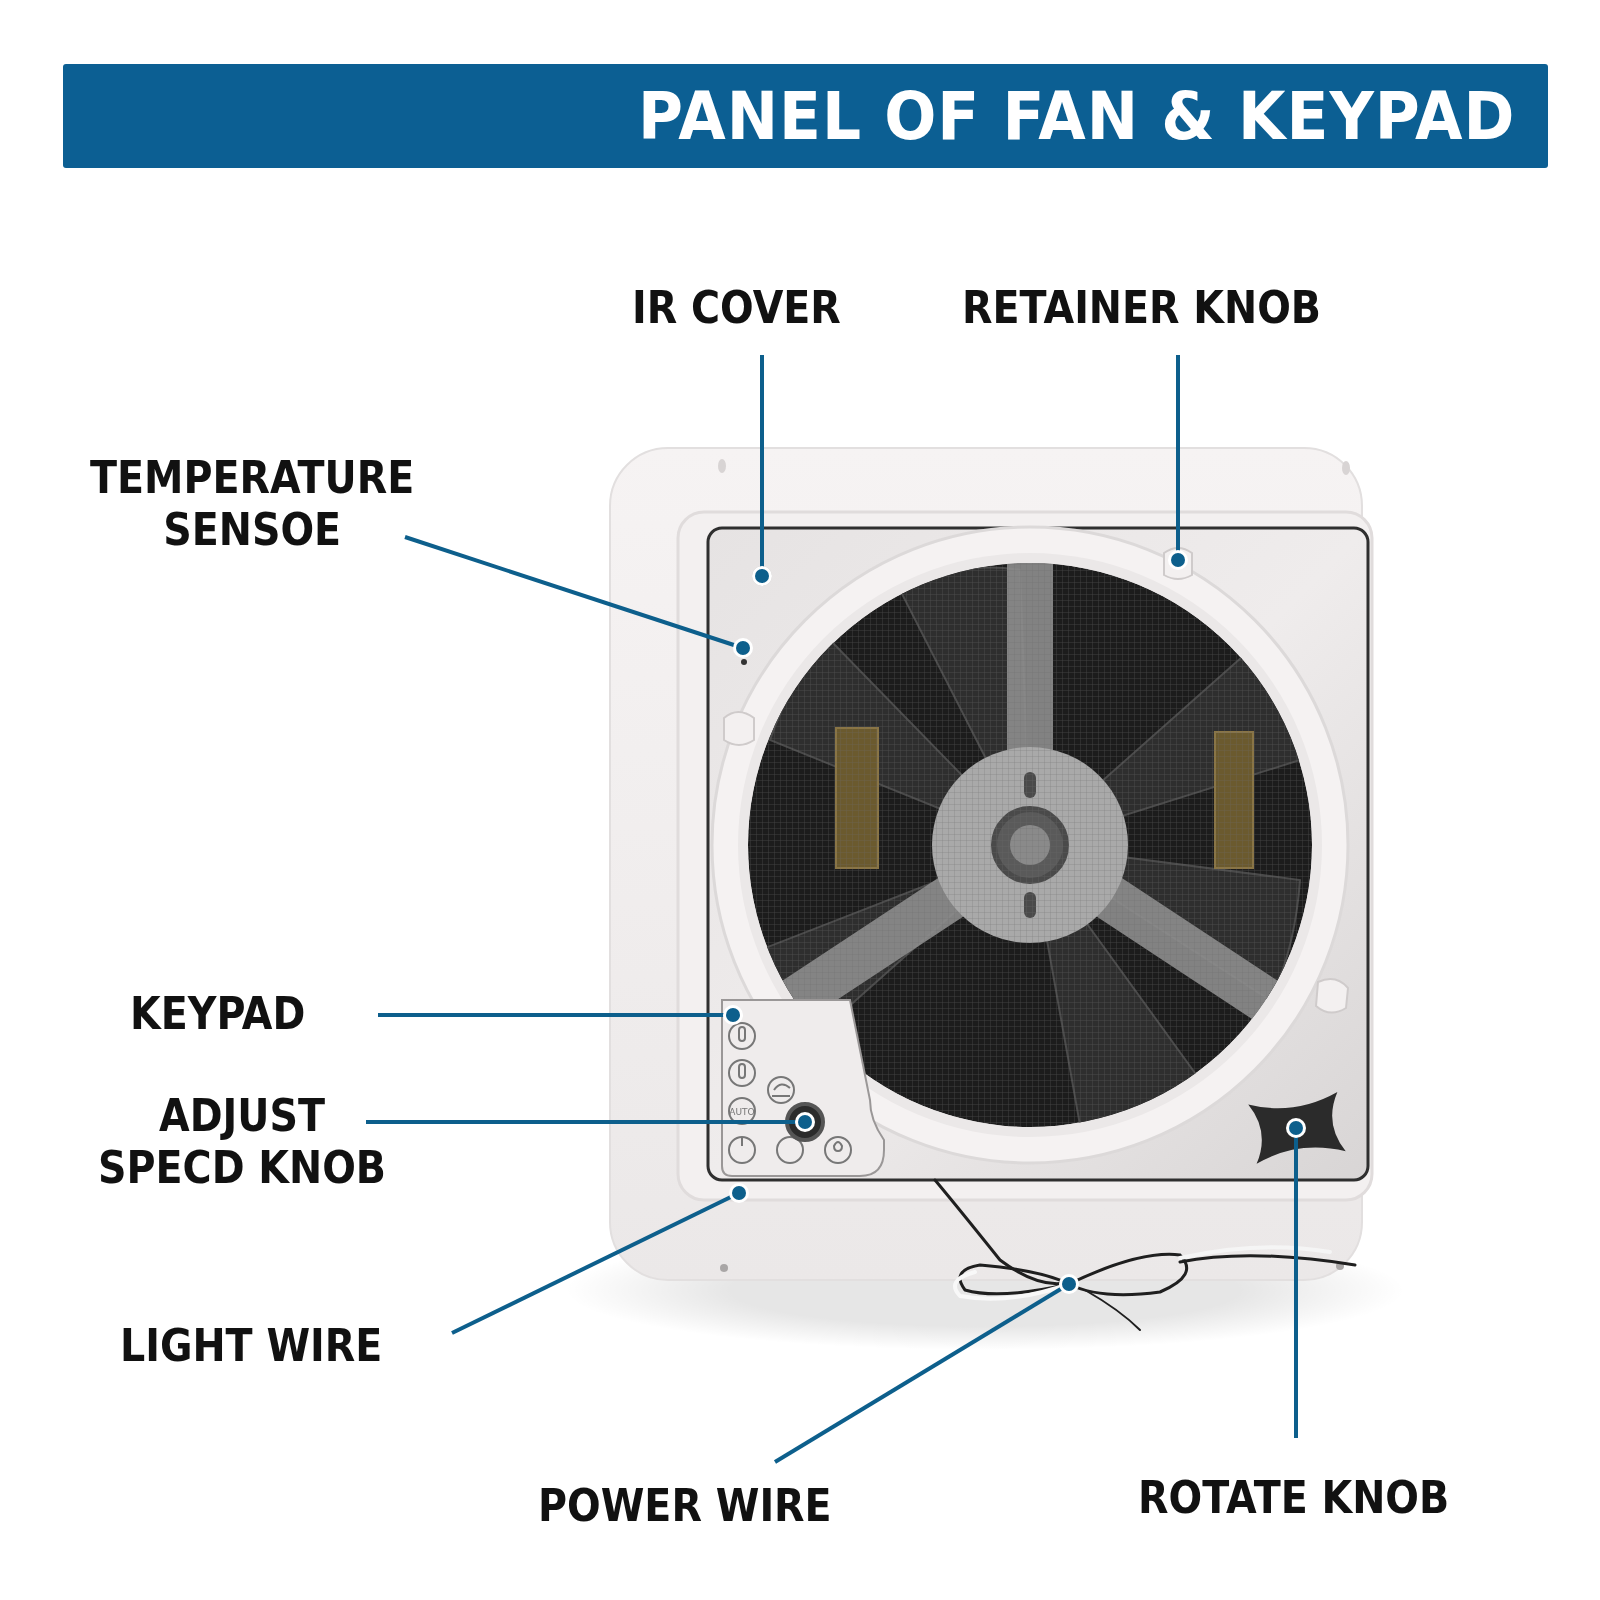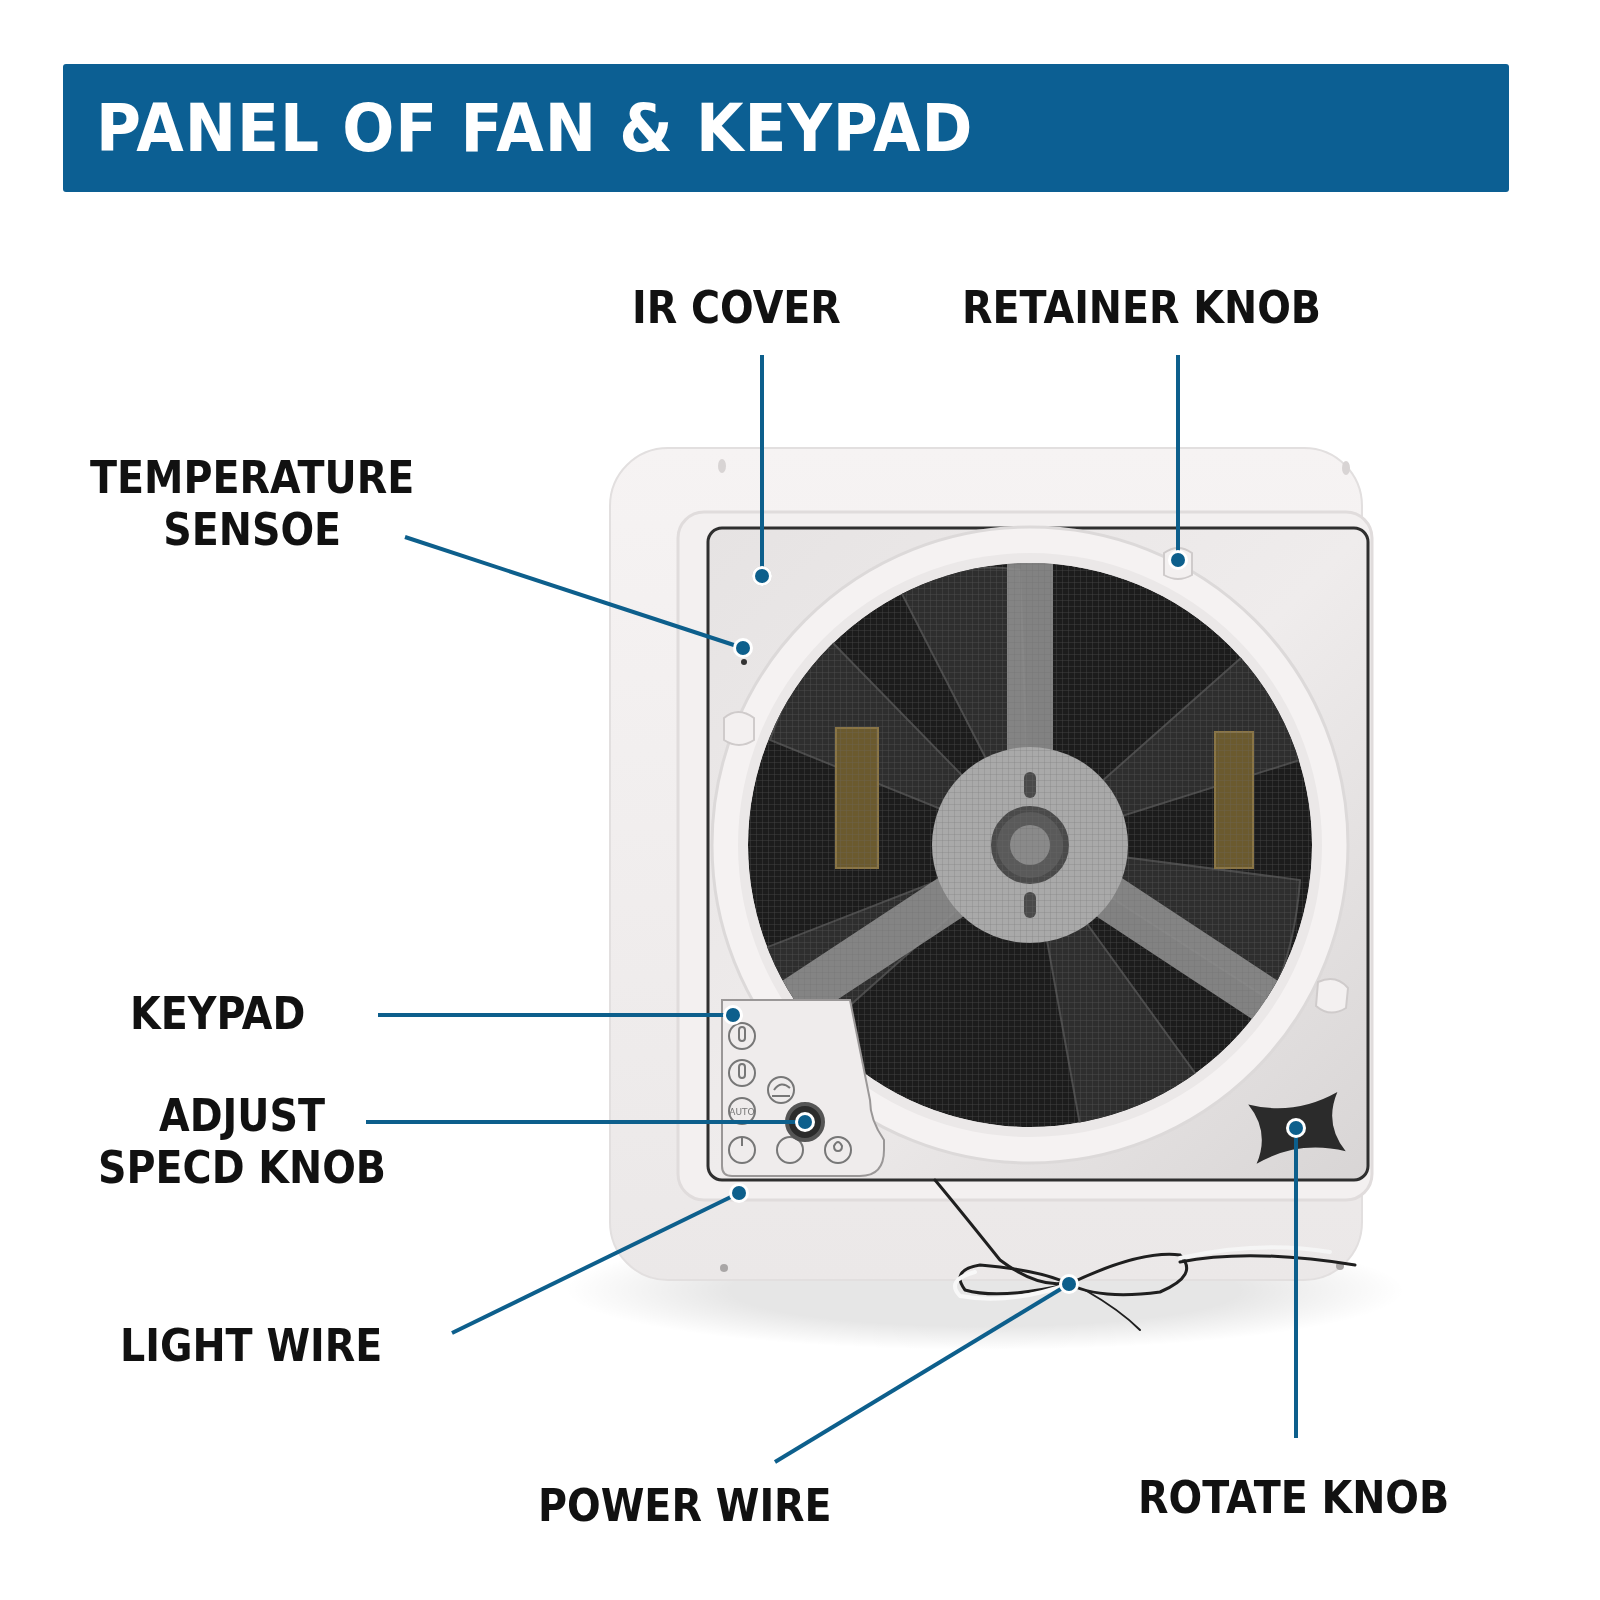--- a/index.html
+++ b/index.html
@@ -1,20 +1,20 @@
 <!DOCTYPE html>
 <html><head>
 <meta charset="utf-8">
 <style>
   html, body { margin: 0; padding: 0; background: #ffffff; }
   body { width: 1600px; height: 1600px; position: relative; overflow: hidden;
          font-family: "DejaVu Sans", sans-serif; }
-  .banner { position: absolute; left: 63px; top: 64px; width: 1446px; height: 128px;
+  .banner { position: absolute; left: 63px; top: 64px; width: 1446px; height: 104px;
             background: #0c5f93; border-radius: 3px; display: flex; align-items: center;
-            justify-content: flex-start; }
+            justify-content: flex-end; padding-left: 39px; }
   .banner-title { color: #ffffff; font-family: "DejaVu Sans", sans-serif; font-weight: bold;
                   font-size: 66px; letter-spacing: 1px; transform: scaleX(0.93); }
   .stage { position: absolute; left: 0; top: 0; width: 1600px; height: 1600px; }
   .label { position: absolute; color: #111111; font-family: "DejaVu Sans", sans-serif;
            font-weight: bold; font-size: 44px; line-height: 52px; white-space: nowrap;
            text-align: center; transform-origin: left top; }
   .label span { display: block; }
 </style>
 </head>
 <body>

